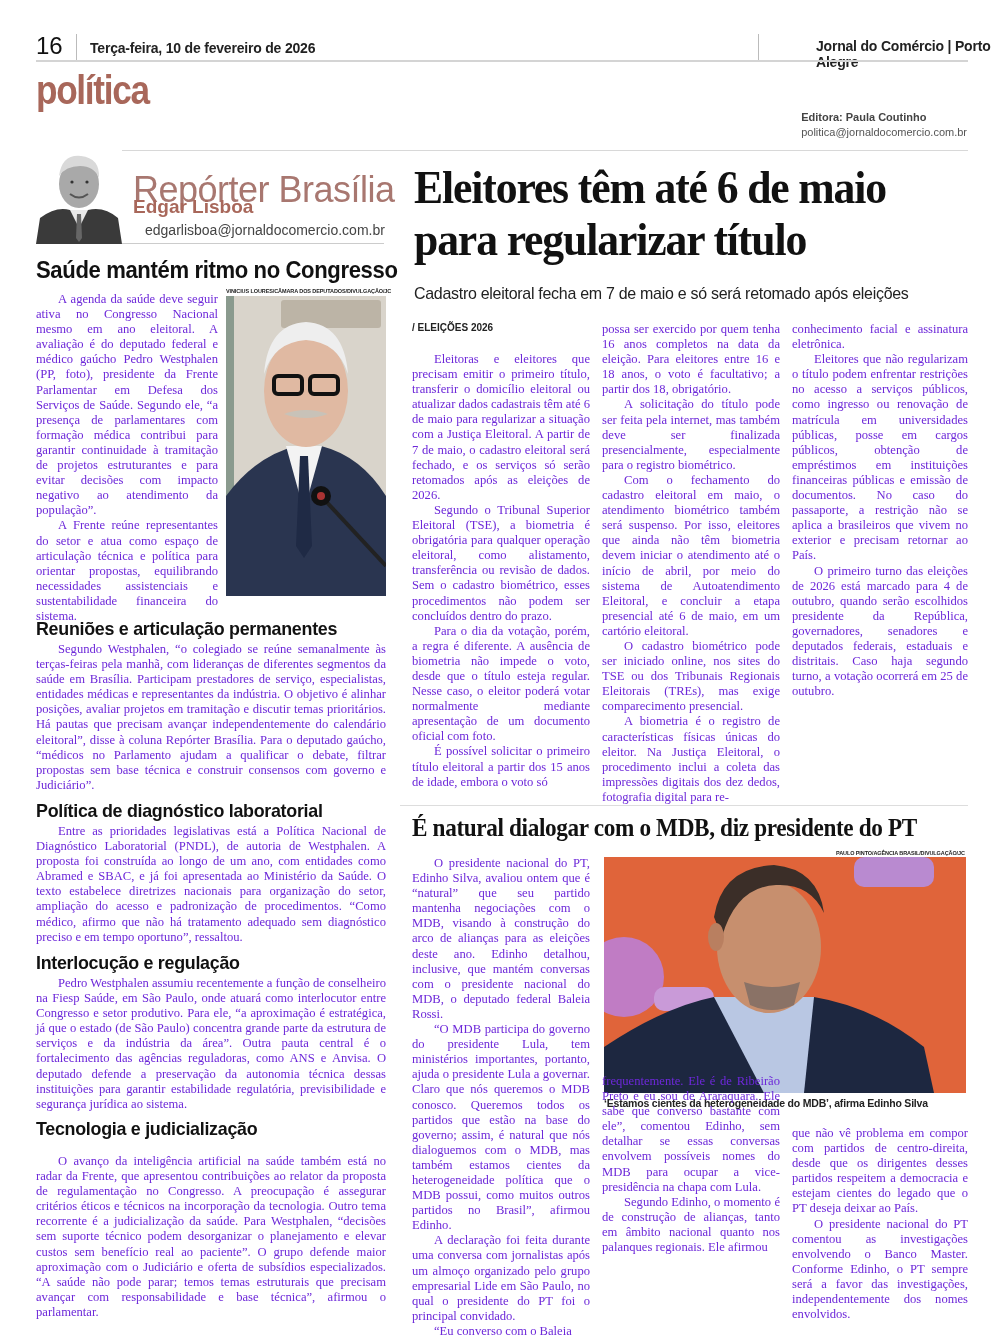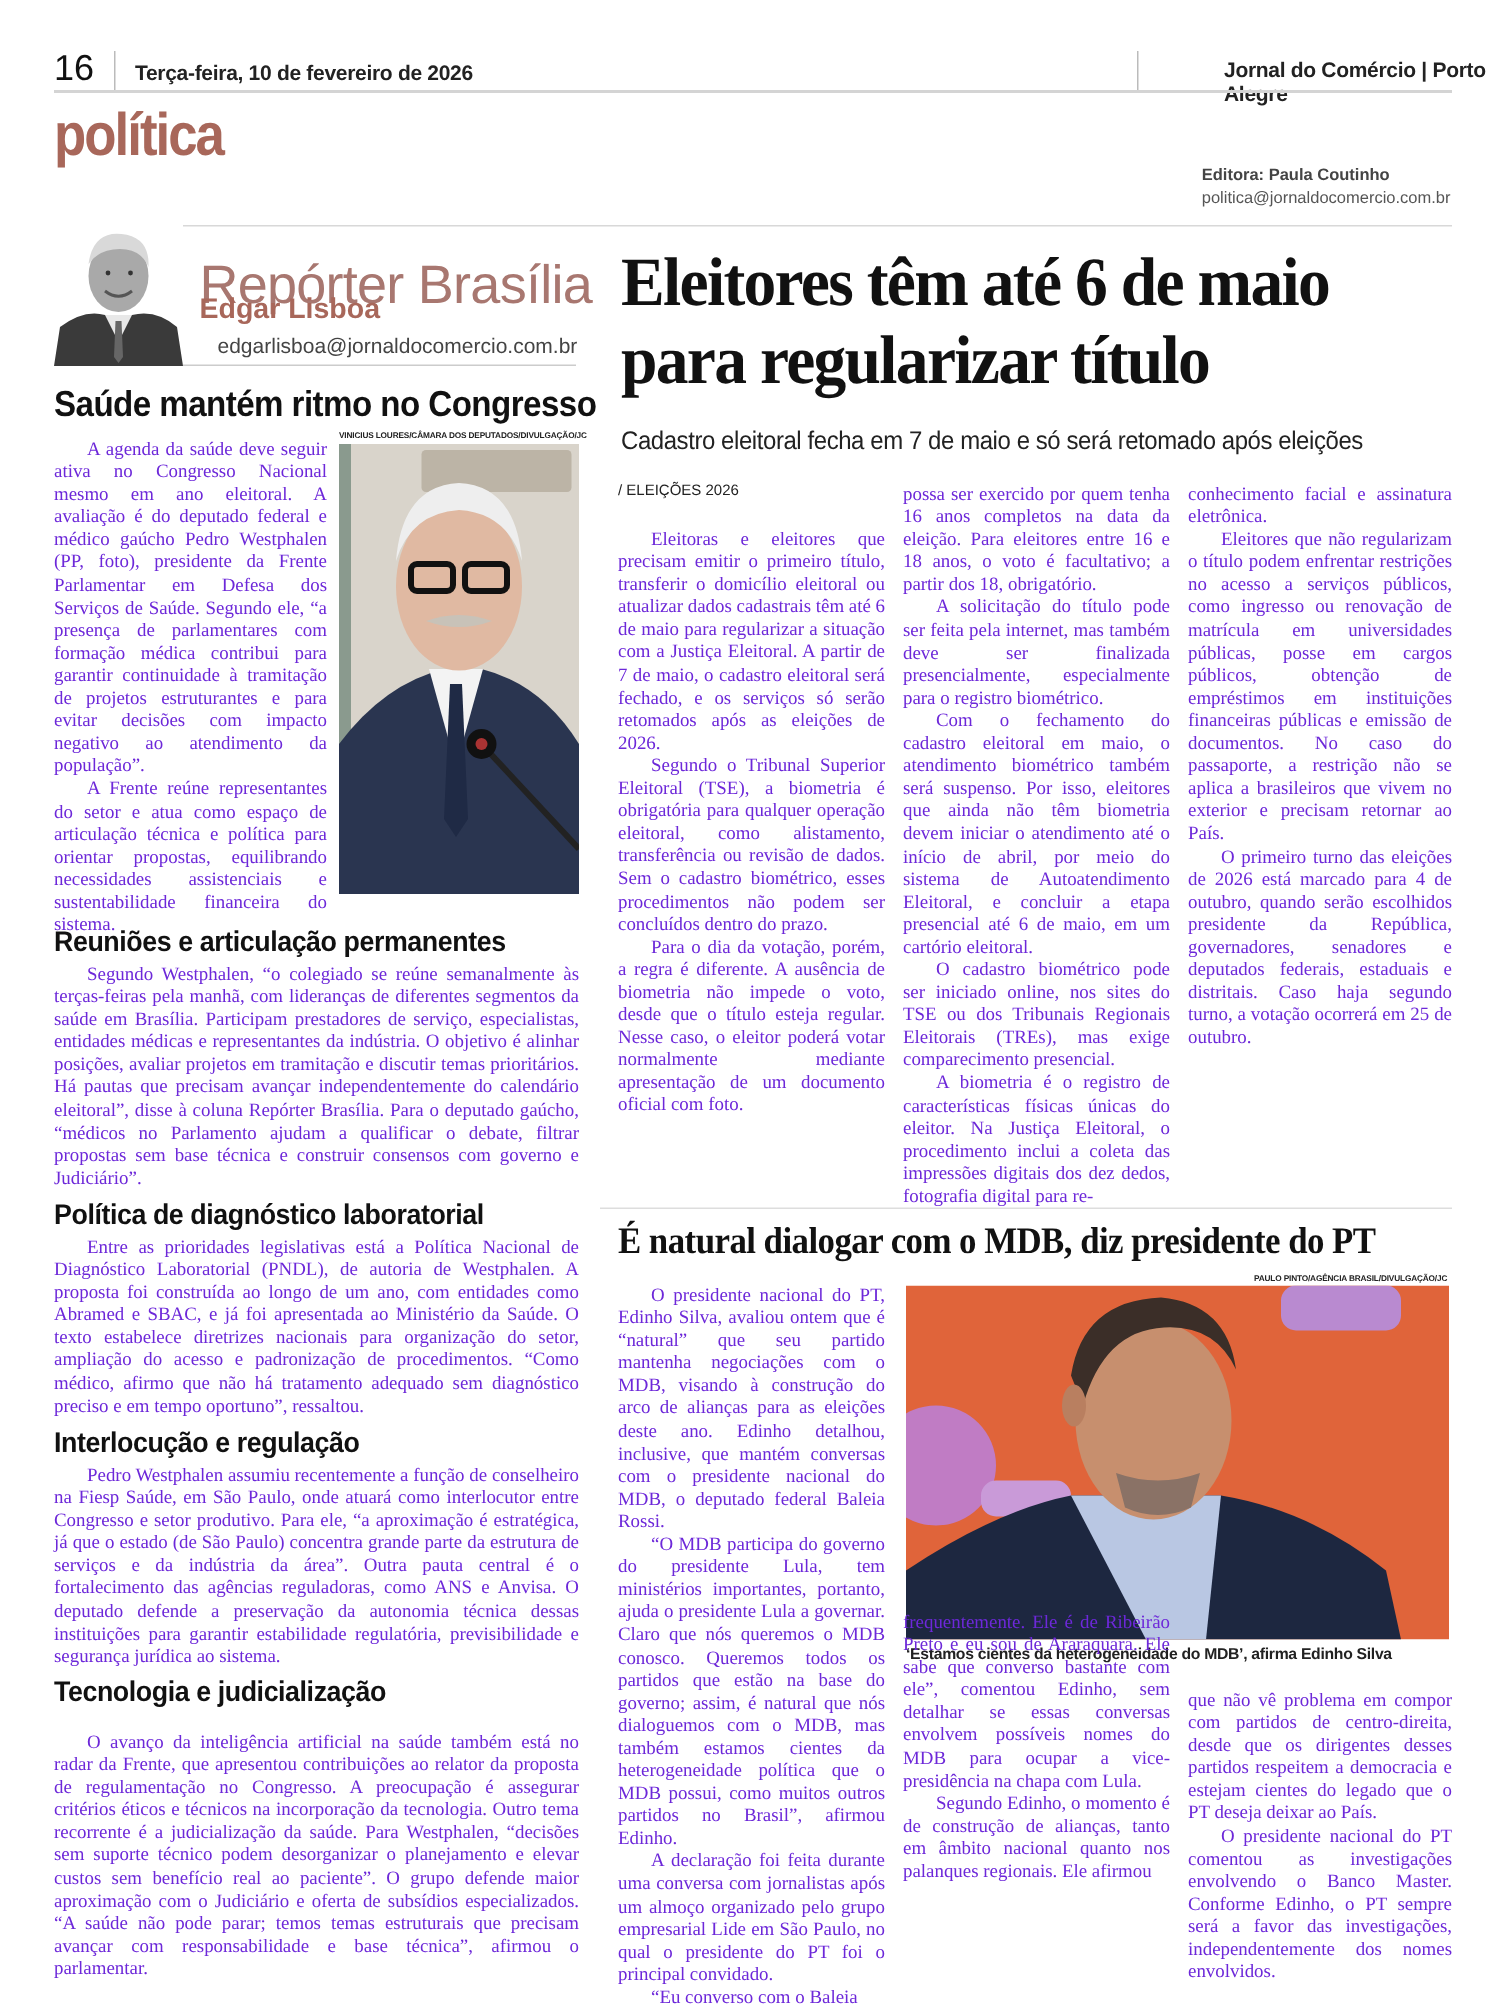--- a/index.html
+++ b/index.html
@@ -36,21 +36,21 @@
   .credit { font-family: "Liberation Sans", sans-serif; font-size: 5.5px; font-weight: 700; color: #222; letter-spacing: -0.1px; text-transform: uppercase; white-space: nowrap; }
 
   .body-text { font-size: 12.6px; line-height: 15.1px; text-align: justify; hyphens: auto; color: #6d28d9; }
   .body-text p { text-indent: 22px; }
 
   .sub-h { font-family: "Liberation Sans", sans-serif; font-weight: 700; font-size: 19px; color: #111; letter-spacing: -0.3px; white-space: nowrap; transform: scaleX(0.94); transform-origin: left top; }
 
   
   .main-h { left: 414px; top: 162px; font-family: "Liberation Serif", serif; font-weight: 700; font-size: 46px; line-height: 52px; color: #111; letter-spacing: -1.2px; transform: scaleX(0.95); transform-origin: left top; white-space: nowrap; }
   .main-sub { left: 414px; top: 284px; font-family: "Liberation Sans", sans-serif; font-size: 17px; color: #222; white-space: nowrap; letter-spacing: -0.3px; transform: scaleX(0.94); transform-origin: left top; }
-  .tag { left: 412px; top: 322px; font-family: "Liberation Sans", sans-serif; font-size: 10px; font-weight: 400; color: #222; text-align: right; }
+  .tag { left: 412px; top: 322px; font-family: "Liberation Sans", sans-serif; font-size: 10px; font-weight: 700; color: #222; text-align: right; }
 
   .article-rule { left: 400px; top: 805px; width: 568px; height: 1px; background: #ddd; }
 
   .pt-h { left: 412px; top: 814px; font-family: "Liberation Serif", serif; font-weight: 700; font-size: 25px; color: #111; white-space: nowrap; letter-spacing: -0.4px; transform: scaleX(0.93); transform-origin: left top; }
 
   .caption { left: 604px; top: 1097px; font-family: "Liberation Sans", sans-serif; font-size: 10.5px; font-weight: 700; color: #222; white-space: nowrap; letter-spacing: -0.2px; }
 </style>
 </head>
 <body>
 
@@ -139,20 +139,21 @@
   <div>Eleitores têm até 6 de maio</div>
   <div>para regularizar título</div>
 </div>
 <div class="abs main-sub">Cadastro eleitoral fecha em 7 de maio e só será retomado após eleições</div>
 <div class="abs tag">/ ELEIÇÕES 2026</div>
 
 <div class="abs body-text" style="left:412px; top:352px; width:178px;">
   <p>Eleitoras e eleitores que precisam emitir o primeiro título, transferir o domicílio eleitoral ou atualizar dados cadastrais têm até 6 de maio para regularizar a situação com a Justiça Eleitoral. A partir de 7 de maio, o cadastro eleitoral será fechado, e os serviços só serão retomados após as eleições de 2026.</p>
   <p>Segundo o Tribunal Superior Eleitoral (TSE), a biometria é obrigatória para qualquer operação eleitoral, como alistamento, transferência ou revisão de dados. Sem o cadastro biométrico, esses procedimentos não podem ser concluídos dentro do prazo.</p>
   <p>Para o dia da votação, porém, a regra é diferente. A ausência de biometria não impede o voto, desde que o título esteja regular. Nesse caso, o eleitor poderá votar normalmente mediante apresentação de um documento oficial com foto.</p>
+  <p>É possível solicitar o primeiro título eleitoral a partir dos 15 anos de idade, embora o voto só</p>
 </div>
 
 <div class="abs body-text" style="left:602px; top:322px; width:178px;">
   <p style="text-indent:0">possa ser exercido por quem tenha 16 anos completos na data da eleição. Para eleitores entre 16 e 18 anos, o voto é facultativo; a partir dos 18, obrigatório.</p>
   <p>A solicitação do título pode ser feita pela internet, mas também deve ser finalizada presencialmente, especialmente para o registro biométrico.</p>
   <p>Com o fechamento do cadastro eleitoral em maio, o atendimento biométrico também será suspenso. Por isso, eleitores que ainda não têm biometria devem iniciar o atendimento até o início de abril, por meio do sistema de Autoatendimento Eleitoral, e concluir a etapa presencial até 6 de maio, em um cartório eleitoral.</p>
   <p>O cadastro biométrico pode ser iniciado online, nos sites do TSE ou dos Tribunais Regionais Eleitorais (TREs), mas exige comparecimento presencial.</p>
   <p>A biometria é o registro de características físicas únicas do eleitor. Na Justiça Eleitoral, o procedimento inclui a coleta das impressões digitais dos dez dedos, fotografia digital para re-</p>
 </div>
 

